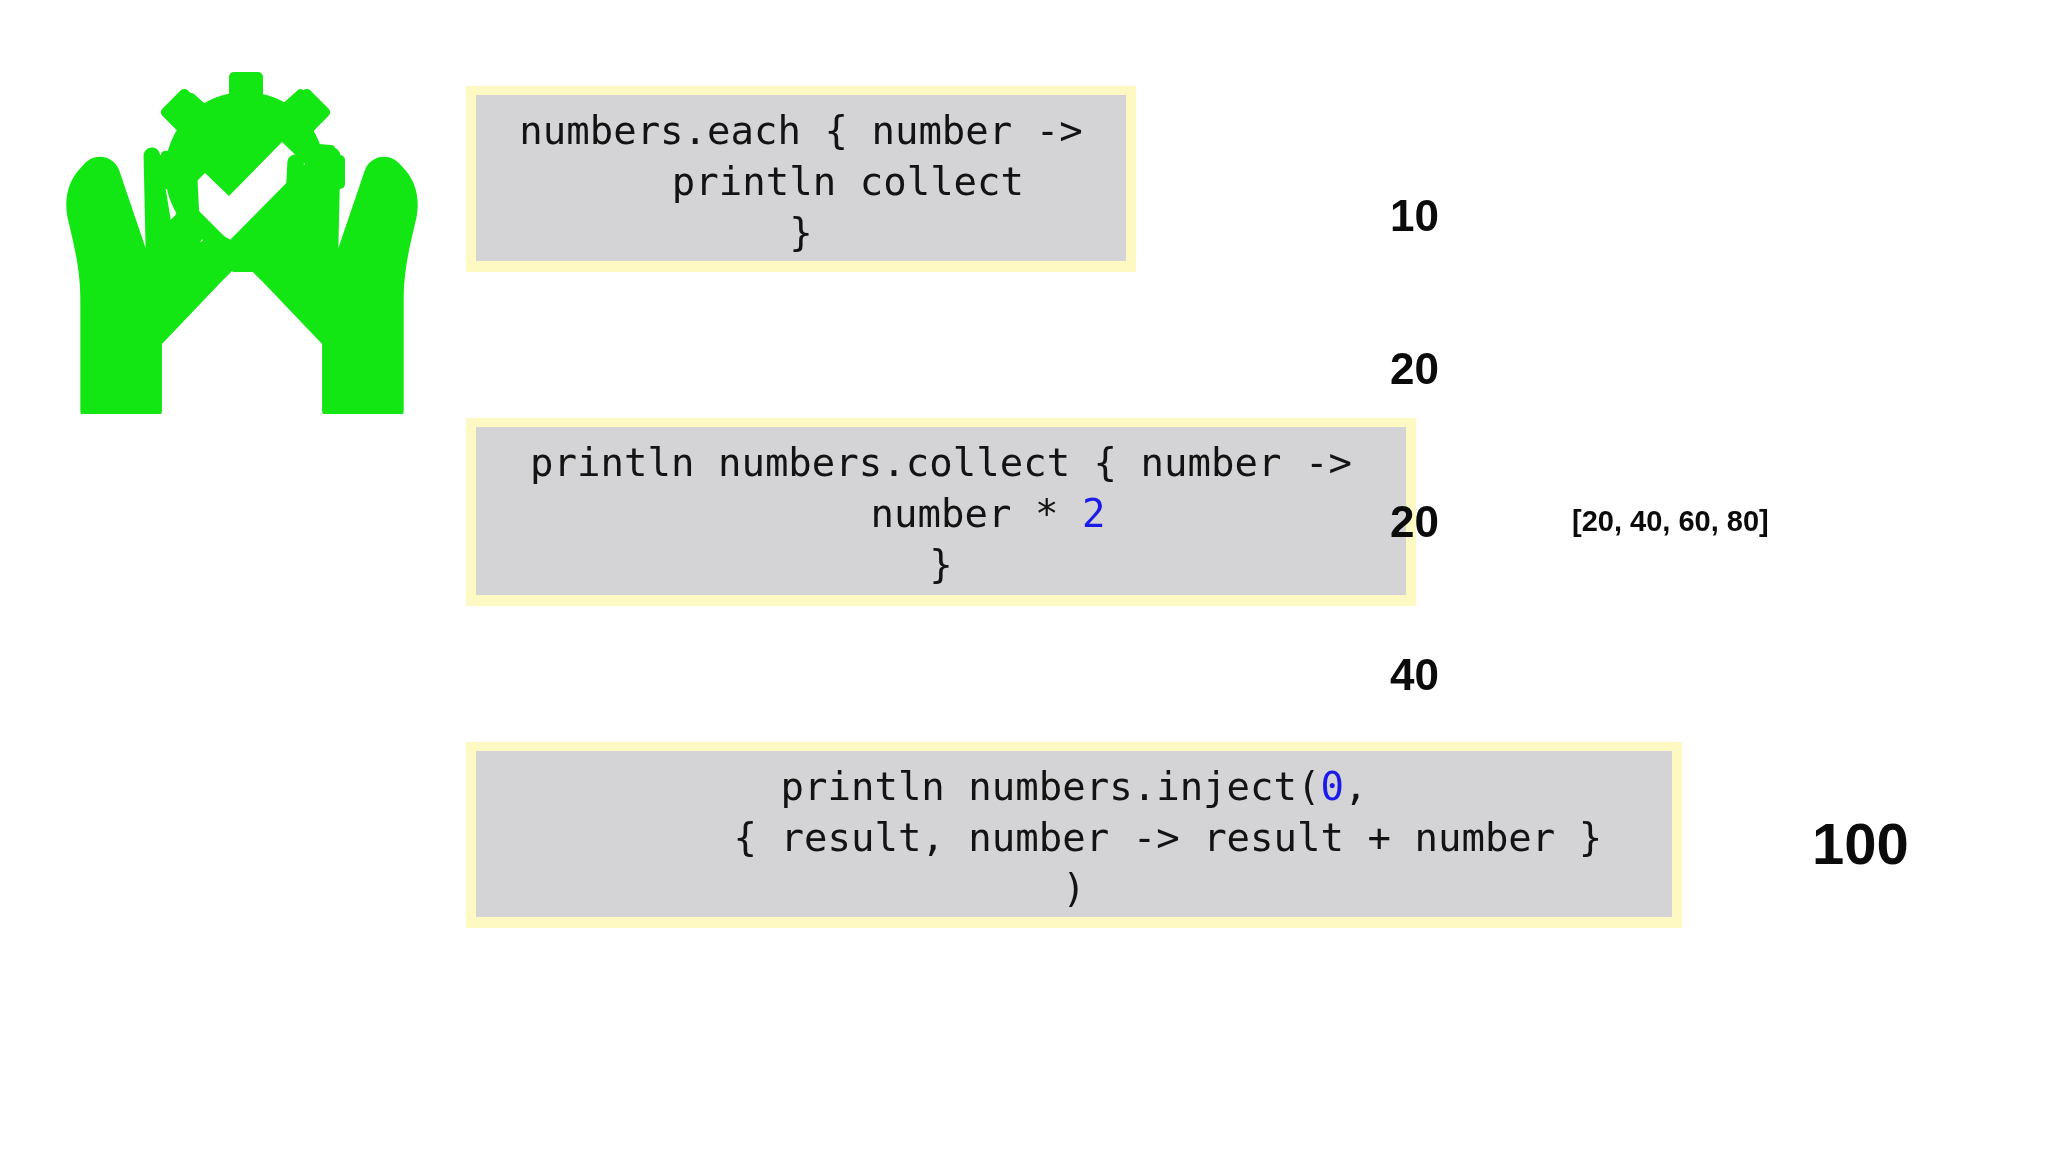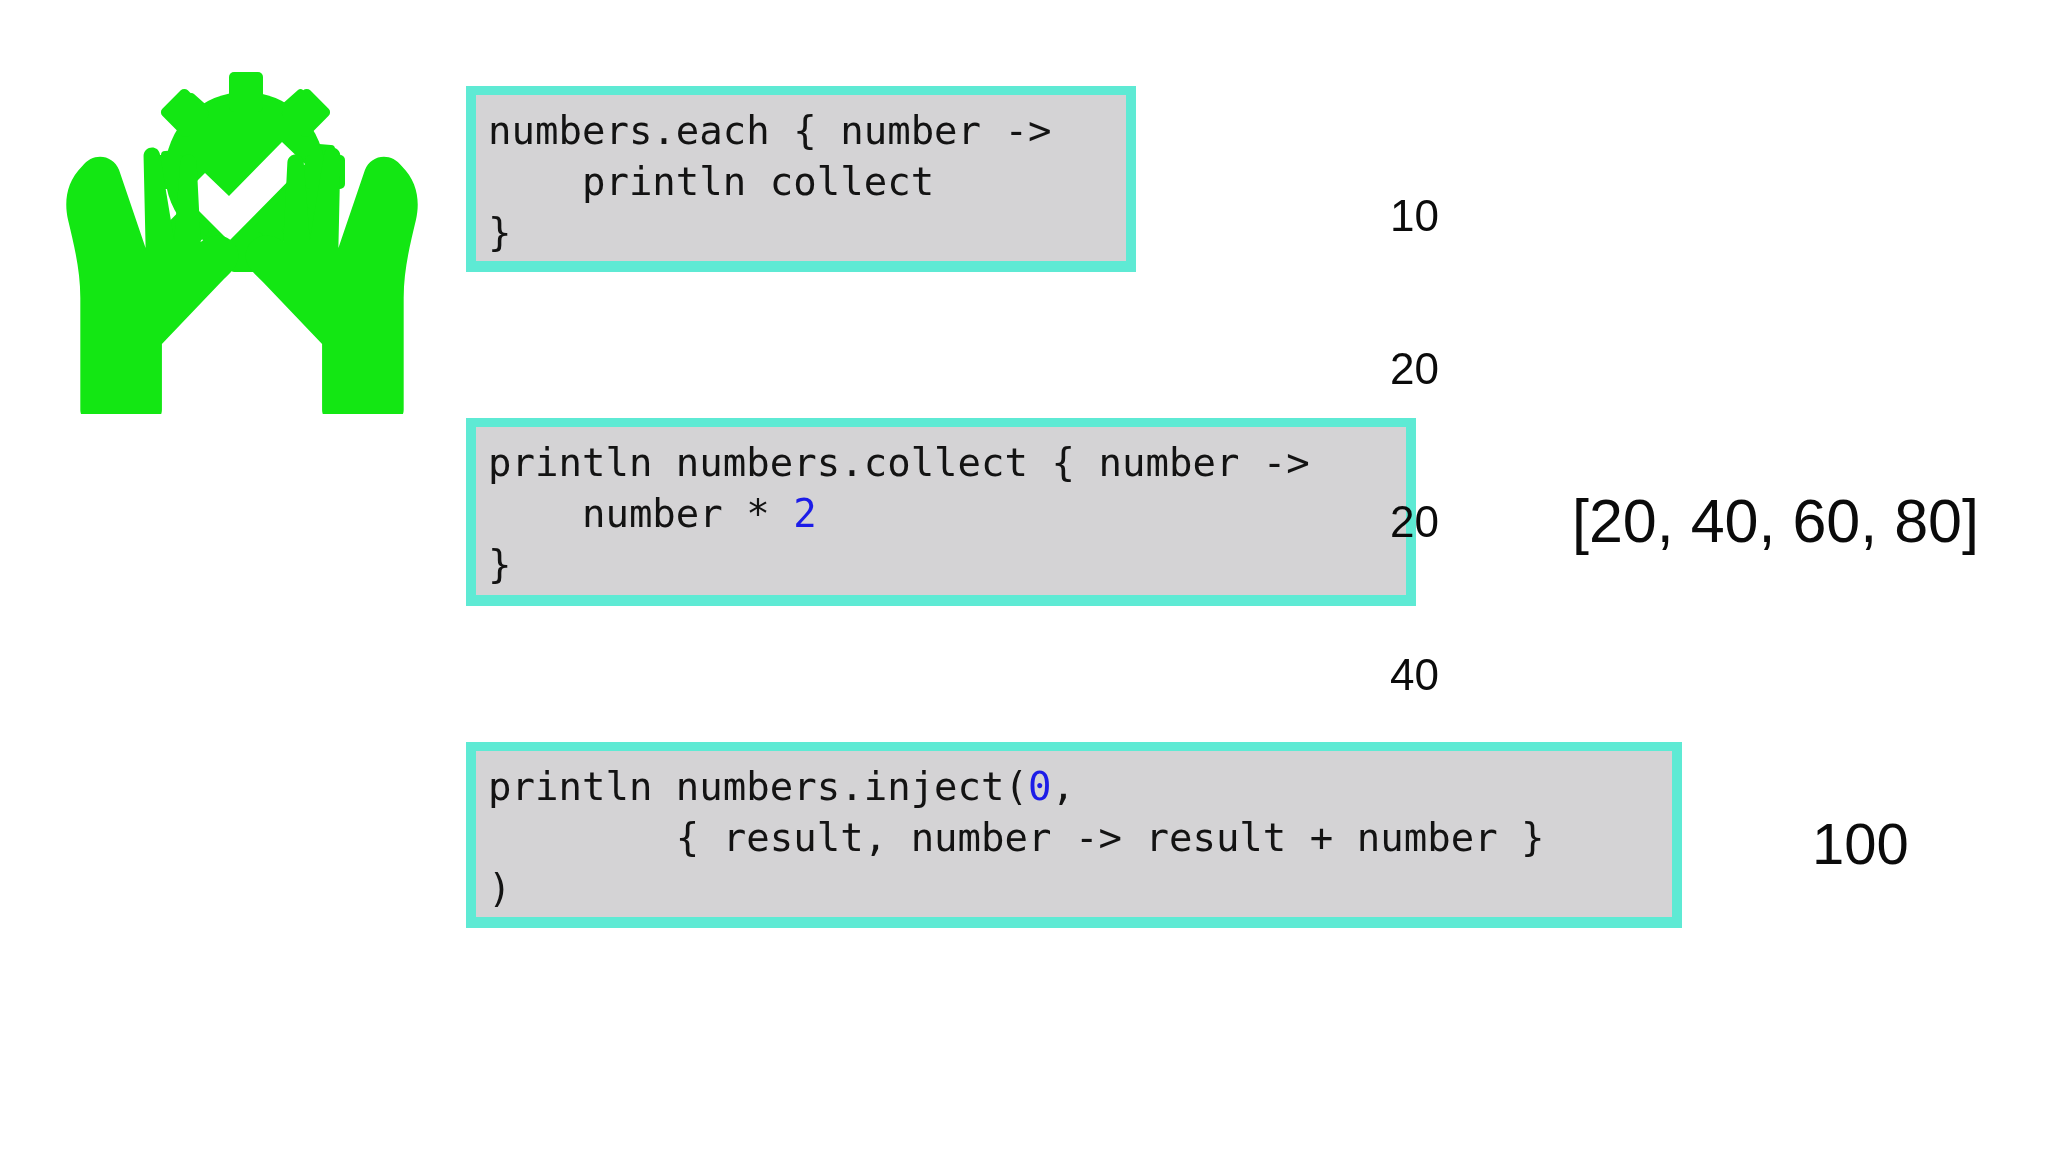--- a/index.html
+++ b/index.html
@@ -29,23 +29,24 @@
     left: 42px;
     top: 62px;
     width: 400px;
     height: 352px;
   }
   #qa-icon svg { display: block; width: 100%; height: 100%; }
 
   
   .code-card {
     position: absolute;
-    background: #5eead4;
+    background: #fef9c3;
     padding: 9px 10px 11px 10px;
     box-sizing: border-box;
+    text-align: center;
   }
   .code-card::after {
     
     content: "";
     position: absolute;
     left: 10px;
     right: 6px;
     bottom: -16px;
     height: 26px;
     background: radial-gradient(ellipse 52% 100% at 50% 0%,
@@ -89,32 +90,33 @@
   #code-block-1 { left: 466px; top: 86px;  width: 670px; height: 186px; }
   #code-block-2 { left: 466px; top: 418px; width: 950px; height: 188px; }
   #code-block-3 { left: 466px; top: 742px; width: 1216px; height: 186px; }
 
   
   .output {
     position: absolute;
     color: #0b0b0b;
     font-family: "Liberation Sans", sans-serif;
     white-space: pre;
+    font-weight: bold;
   }
   #output-each {
     left: 1390px;
     top: 88px;
     font-size: 44px;
     line-height: 51px;
   }
   #output-each .out-line { display: block; }
   #output-collect {
     left: 1572px;
     top: 495px;
-    font-size: 61px;
+    font-size: 29px;
     line-height: 52px;
     text-align: center;
   }
   #output-inject {
     left: 1812px;
     top: 818px;
     font-size: 58px;
     line-height: 52px;
   }
 </style>

